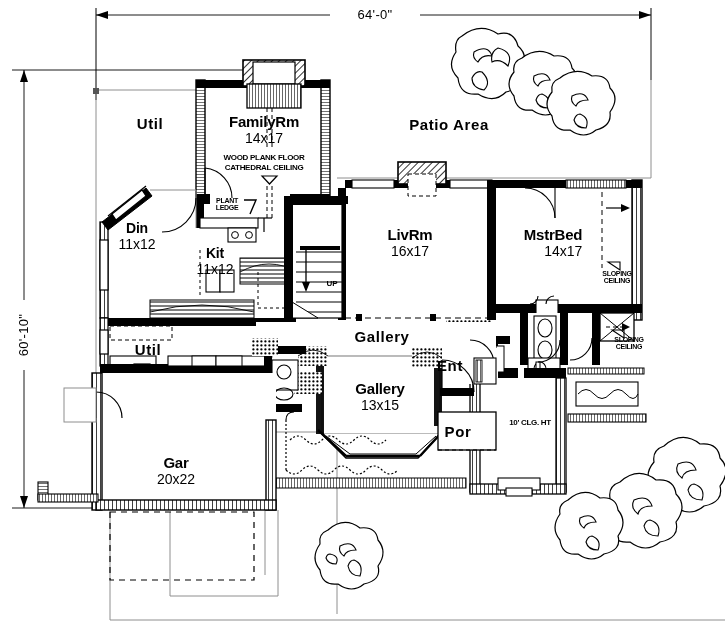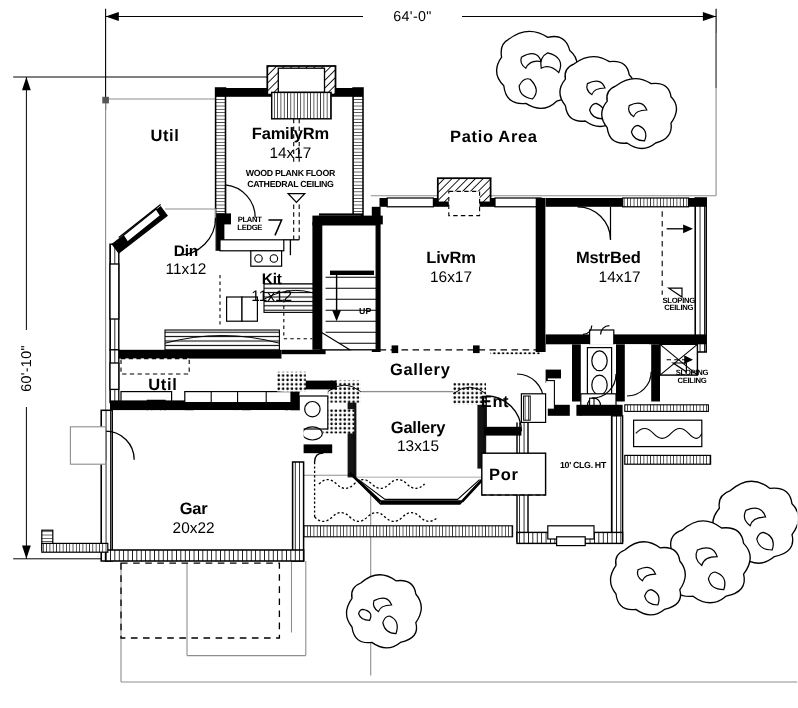--- a/index.html
+++ b/index.html
@@ -42,21 +42,21 @@
     font-size: 15px;
     letter-spacing: -0.2px;
   }
   .lbl-room .dim {
     display: block;
     font-weight: 400;
     font-size: 14px;
     letter-spacing: 0px;
     margin-top: 1px;
   }
-  .lbl-room.small { font-size: 14px; margin-left: 32px; }
+  .lbl-room.small { font-size: 14px; }
   .lbl-room.small .dim { font-size: 14px; }
   .lbl-area {
     font-weight: 700;
     font-size: 15px;
     letter-spacing: 0.6px;
   }
   .lbl-note {
     font-weight: 700;
     font-size: 8px;
     letter-spacing: -0.3px;

